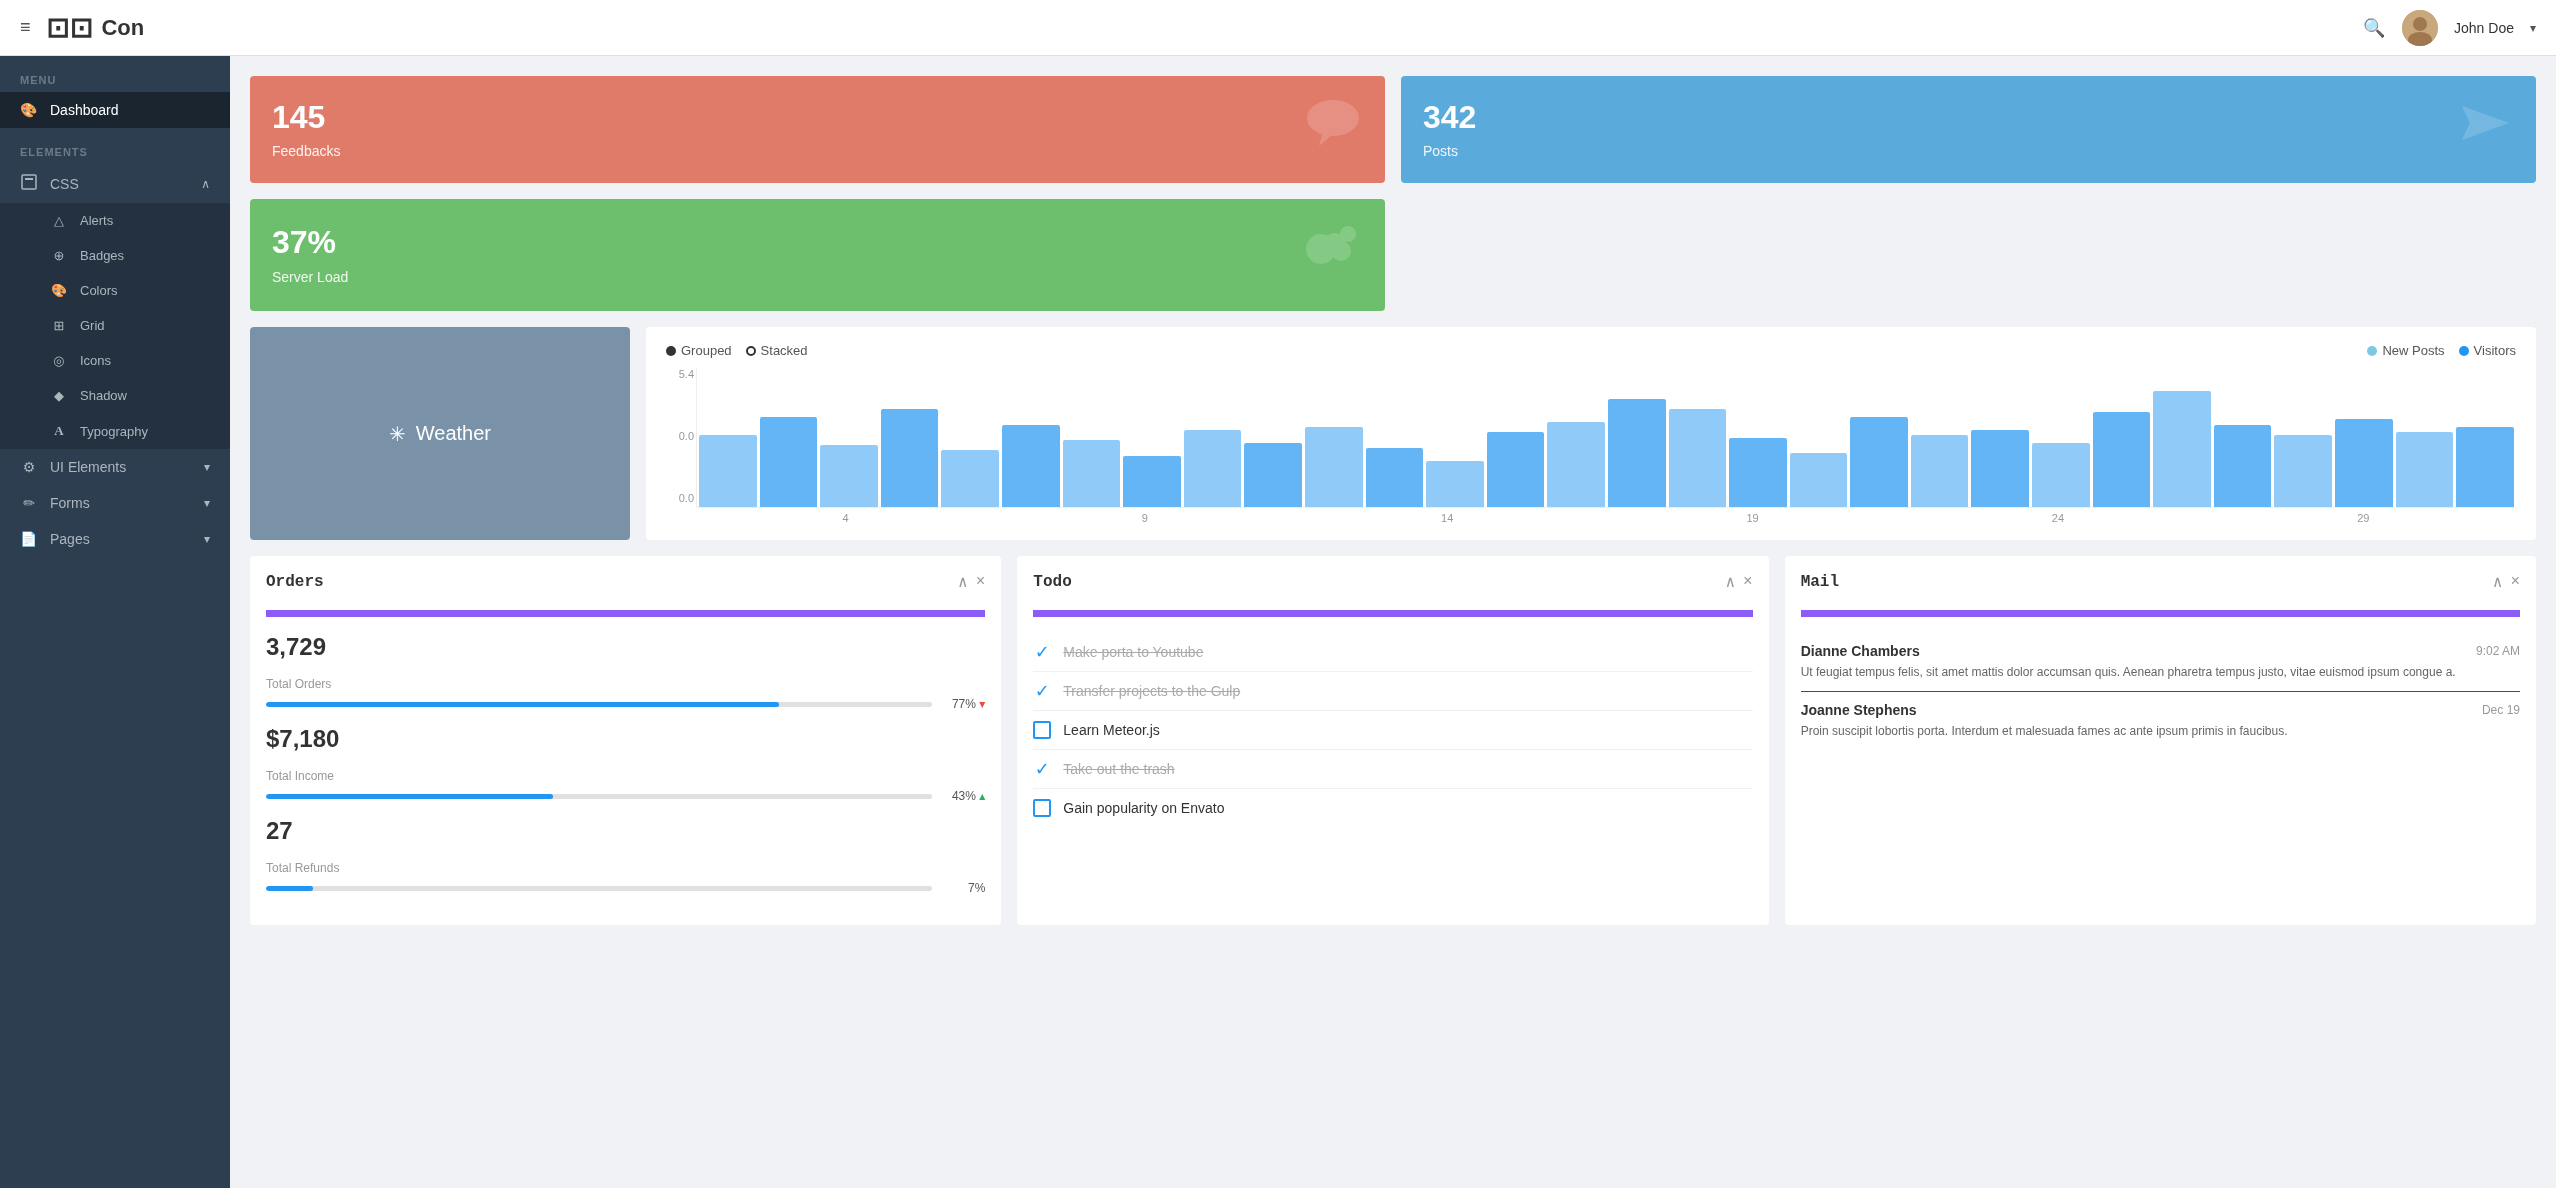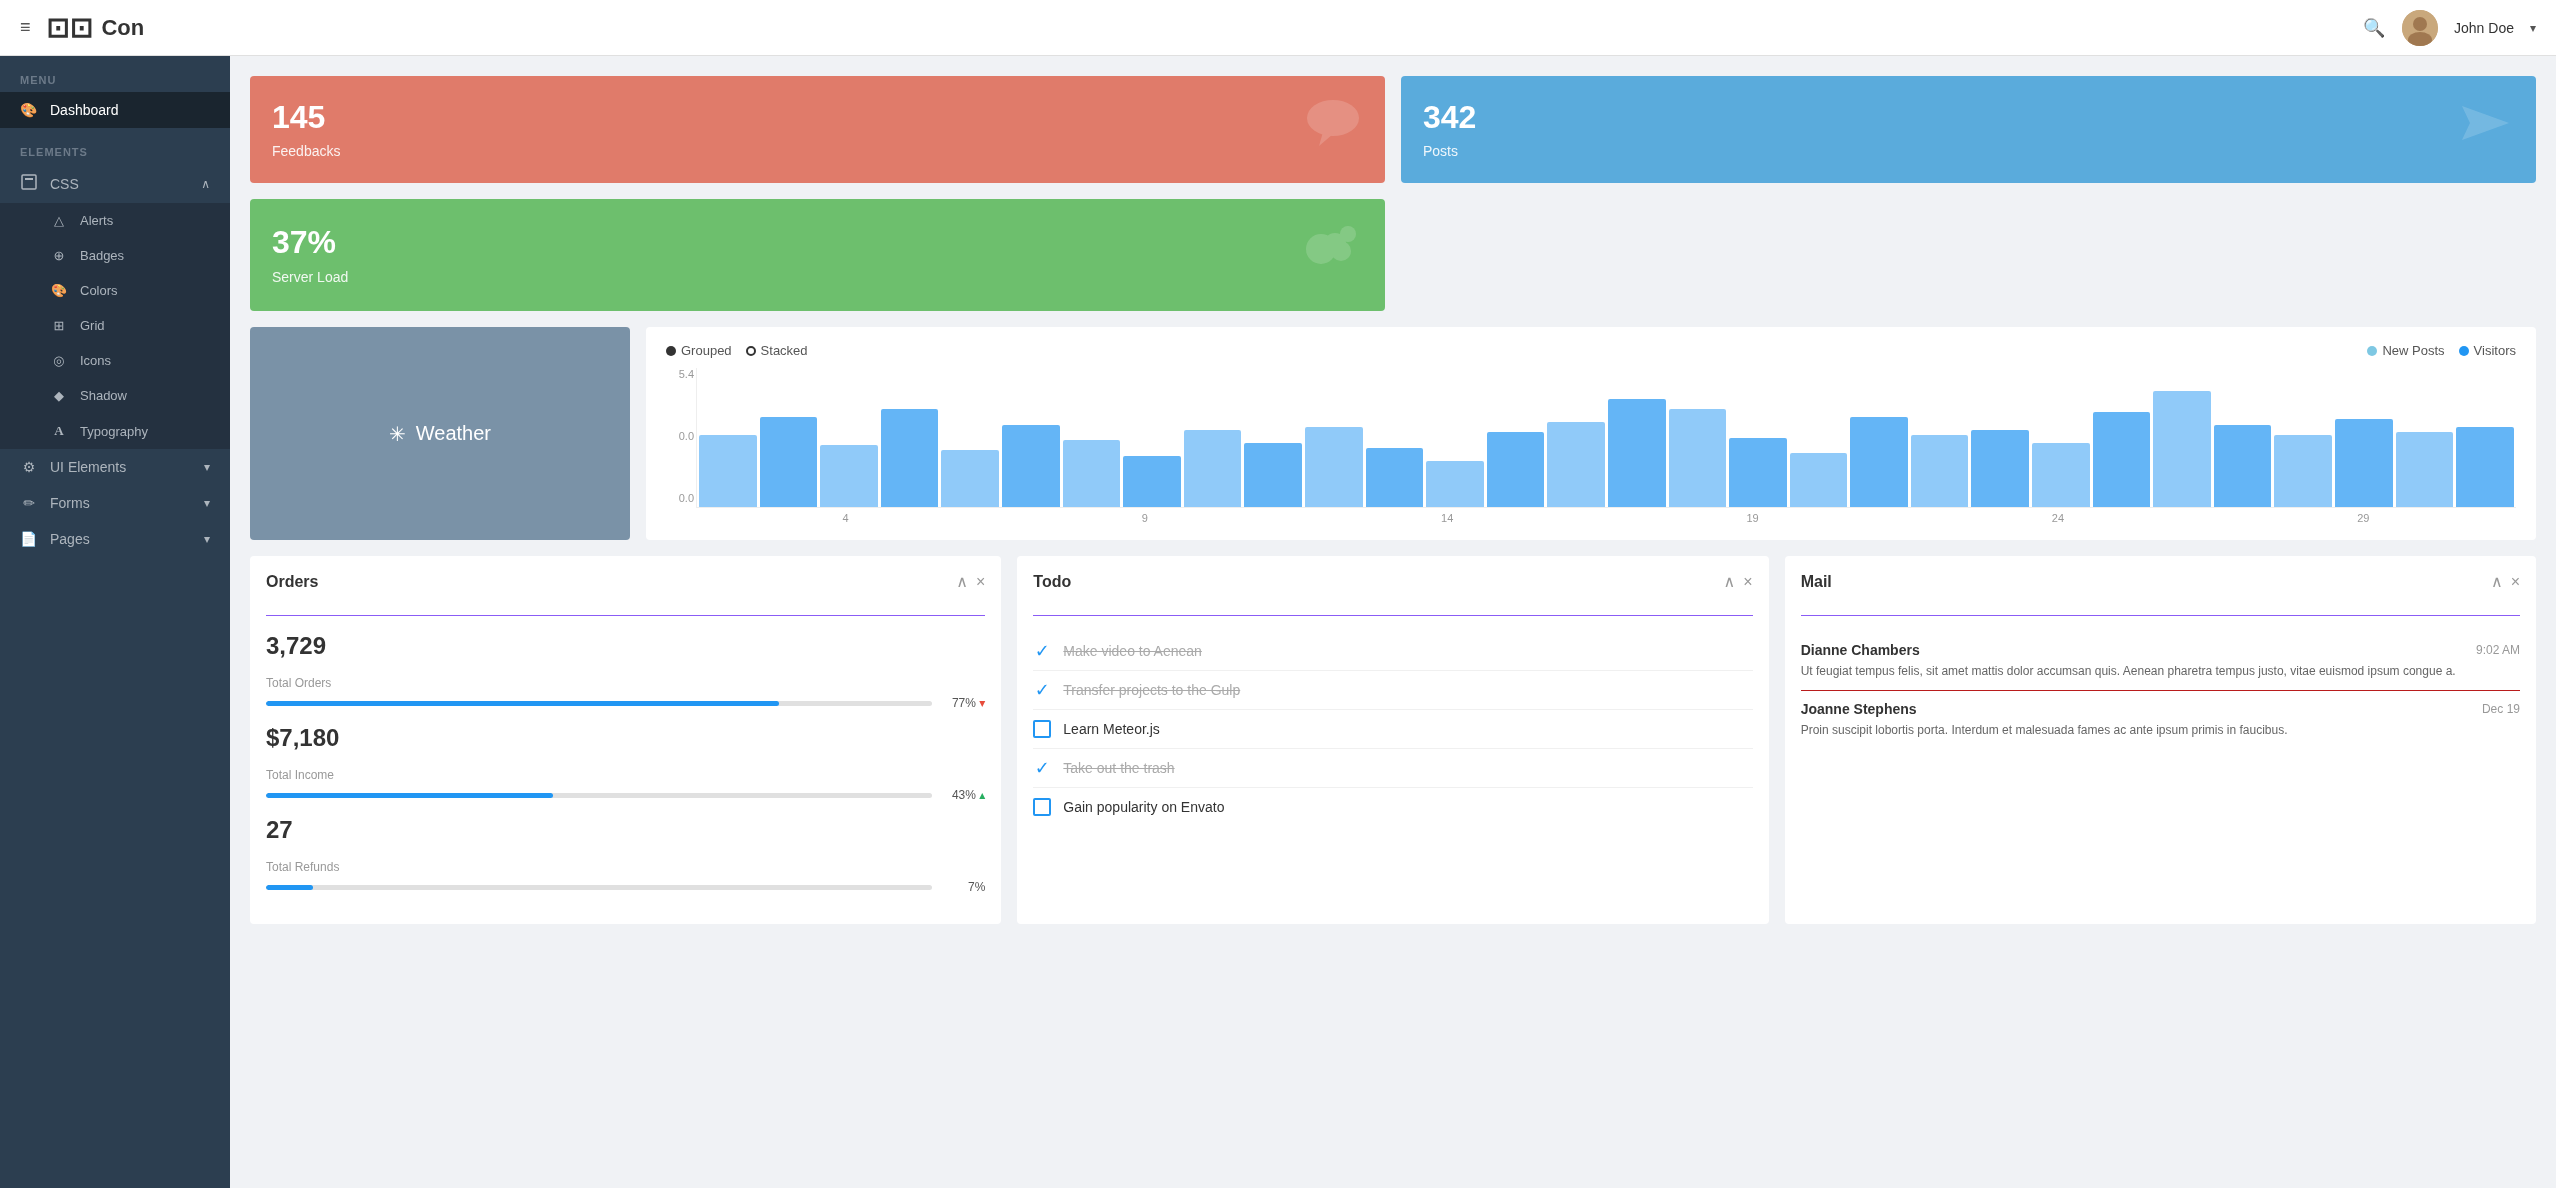--- a/index.html
+++ b/index.html
@@ -113,21 +113,21 @@
     .legend-dot { width: 10px; height: 10px; border-radius: 50%; }
     .legend-dot.filled { background: #333; }
     .legend-dot.outline { background: #fff; border: 2px solid #333; }
     .legend-dot.light-blue { background: #7ec8e3; }
     .legend-dot.blue { background: #2196f3; }
     .chart-area { position: relative; }
 
     
     .bottom-row { display: grid; grid-template-columns: 1fr 1fr 1fr; gap: 16px; }
     .panel { background: #fff; border-radius: 4px; padding: 16px; min-height: 260px; }
-    .panel-header { display: flex; align-items: center; justify-content: space-between; margin-bottom: 16px; border-bottom: 1px solid #8b5cf6; padding-bottom: 24px; }
+    .panel-header { display: flex; align-items: center; justify-content: space-between; margin-bottom: 16px; border-bottom: 7px solid #8b5cf6; padding-bottom: 18px; font-family: Liberation Mono, monospace; }
     .panel-title { font-size: 16px; font-weight: 600; color: #333; }
     .panel-controls { display: flex; align-items: center; gap: 8px; color: #999; font-size: 16px; }
     .panel-ctrl-btn { cursor: pointer; }
 
     
     .order-metric { margin-bottom: 14px; }
     .order-metric-value { font-size: 24px; font-weight: 700; color: #333; }
     .order-metric-label { font-size: 12px; color: #999; margin-top: 16px; margin-bottom: 6px; }
     .progress-row { display: flex; align-items: center; gap: 8px; }
     .progress-bar-bg { flex: 1; height: 5px; background: #e0e0e0; border-radius: 3px; overflow: hidden; }
@@ -424,21 +424,21 @@
         <div class="panel-header">
           <span class="panel-title">Todo</span>
           <div class="panel-controls">
             <span class="panel-ctrl-btn">∧</span>
             <span class="panel-ctrl-btn">×</span>
           </div>
         </div>
         <div id="todo-items">
             <div class="todo-item">
         <span class="todo-check done">✓</span>
-        <span class="todo-text done">Make video to Aenean</span>
+        <span class="todo-text done">Make porta to Youtube</span>
       </div>
             <div class="todo-item">
         <span class="todo-check done">✓</span>
         <span class="todo-text done">Transfer projects to the Gulp</span>
       </div>
             <div class="todo-item">
         <div class="todo-check"></div>
         <span class="todo-text">Learn Meteor.js</span>
       </div>
             <div class="todo-item">

